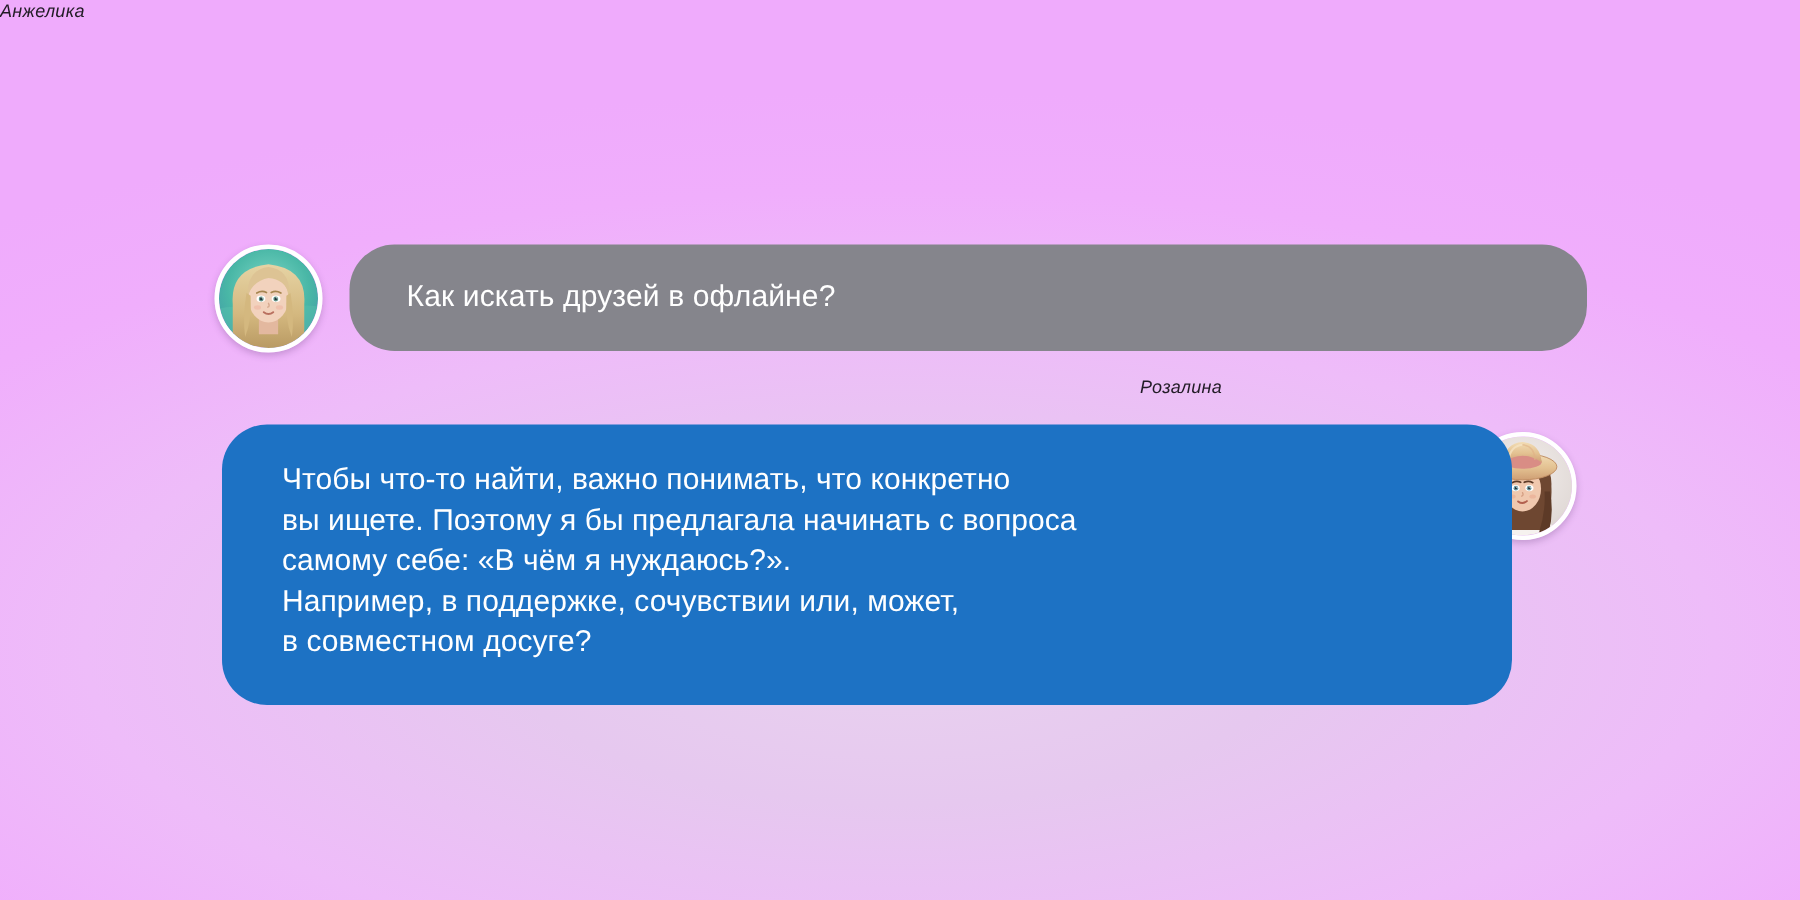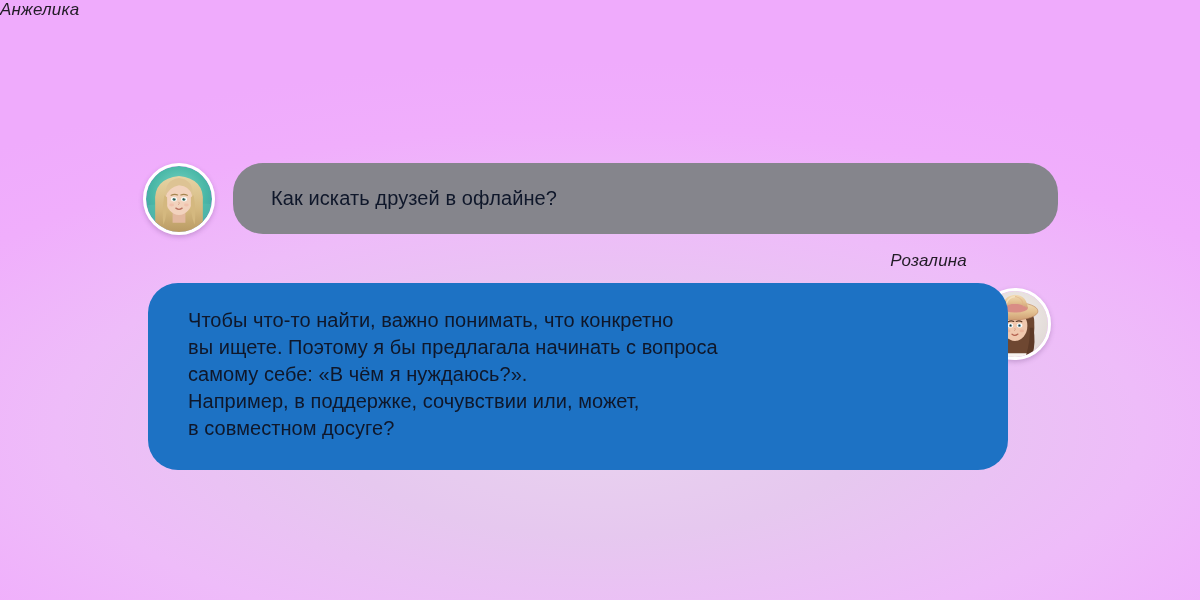--- a/index.html
+++ b/index.html
@@ -24,26 +24,26 @@
         #eebcf9 58%,
         #f0aefc 82%,
         #efabfc 100%);
     overflow: hidden;
   }
 
   
   .name-label {
     position: absolute;
     font-style: italic;
-    font-size: 17px;
+    font-size: 12px;
     color: #221c26;
     letter-spacing: 0.2px;
     white-space: nowrap;
   }
-  .name-right { left: 760px; top: 251px; width: 207px; text-align: right; }
+  .name-right { left: 760px; top: 251px; width: 207px; }
 
   
   .avatar {
     position: absolute;
     width: 72px;
     height: 72px;
     border-radius: 50%;
     border: 3px solid #ffffff;
     box-sizing: border-box;
     overflow: hidden;
@@ -72,21 +72,21 @@
     left: 148px;
     top: 283px;
     width: 860px;
     height: 187px;
     background: #1d72c4;
   }
 
   .msg-text {
     position: absolute;
     white-space: pre-line;
-    color: #0f172a;
+    color: #ffffff;
   }
   .msg-gray-text {
     left: 38px;
     top: 21px;
     font-size: 20px;
     line-height: 28px;
     letter-spacing: 0.1px;
   }
   .msg-blue-text {
     left: 40px;

